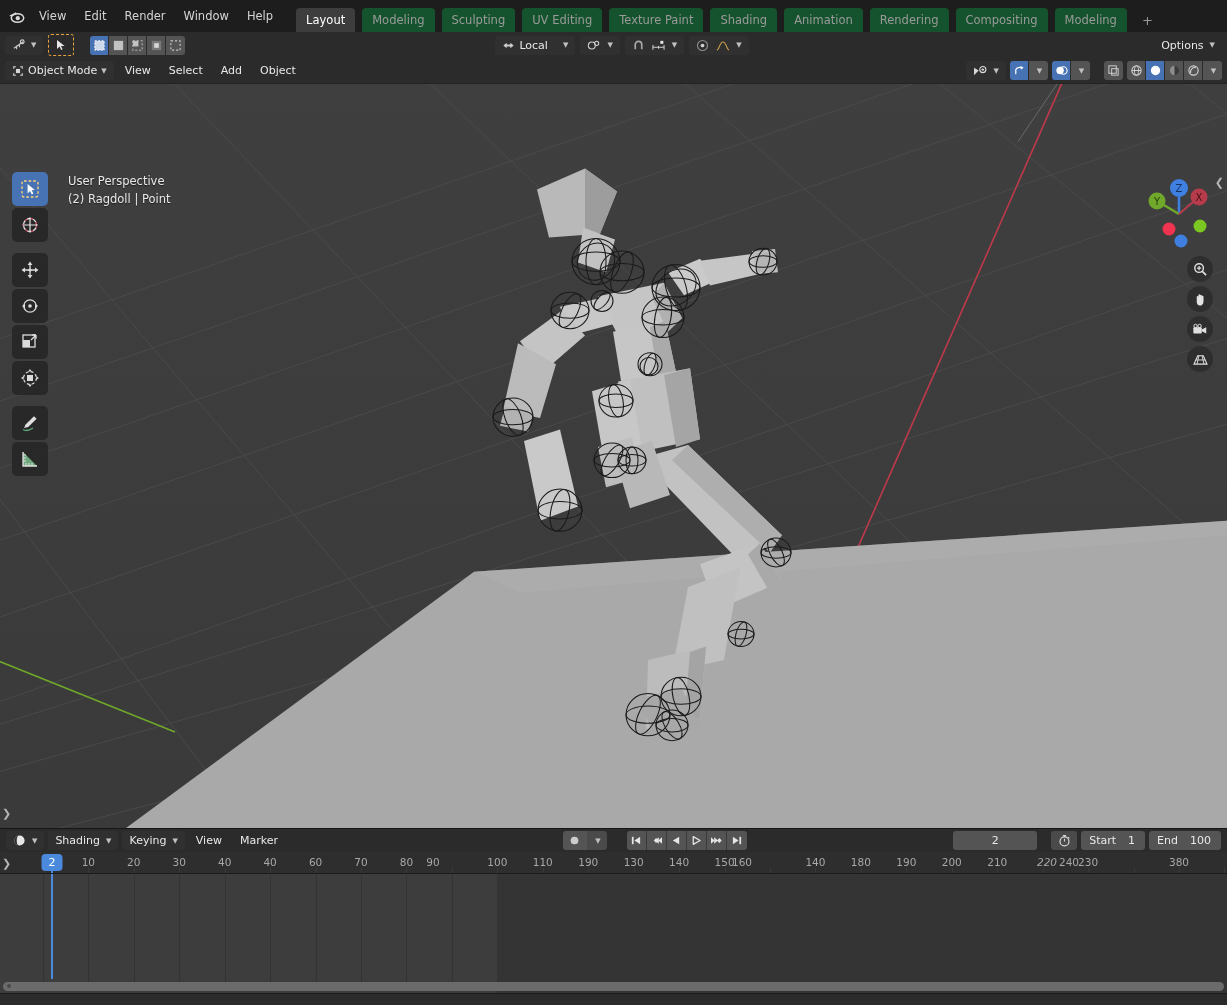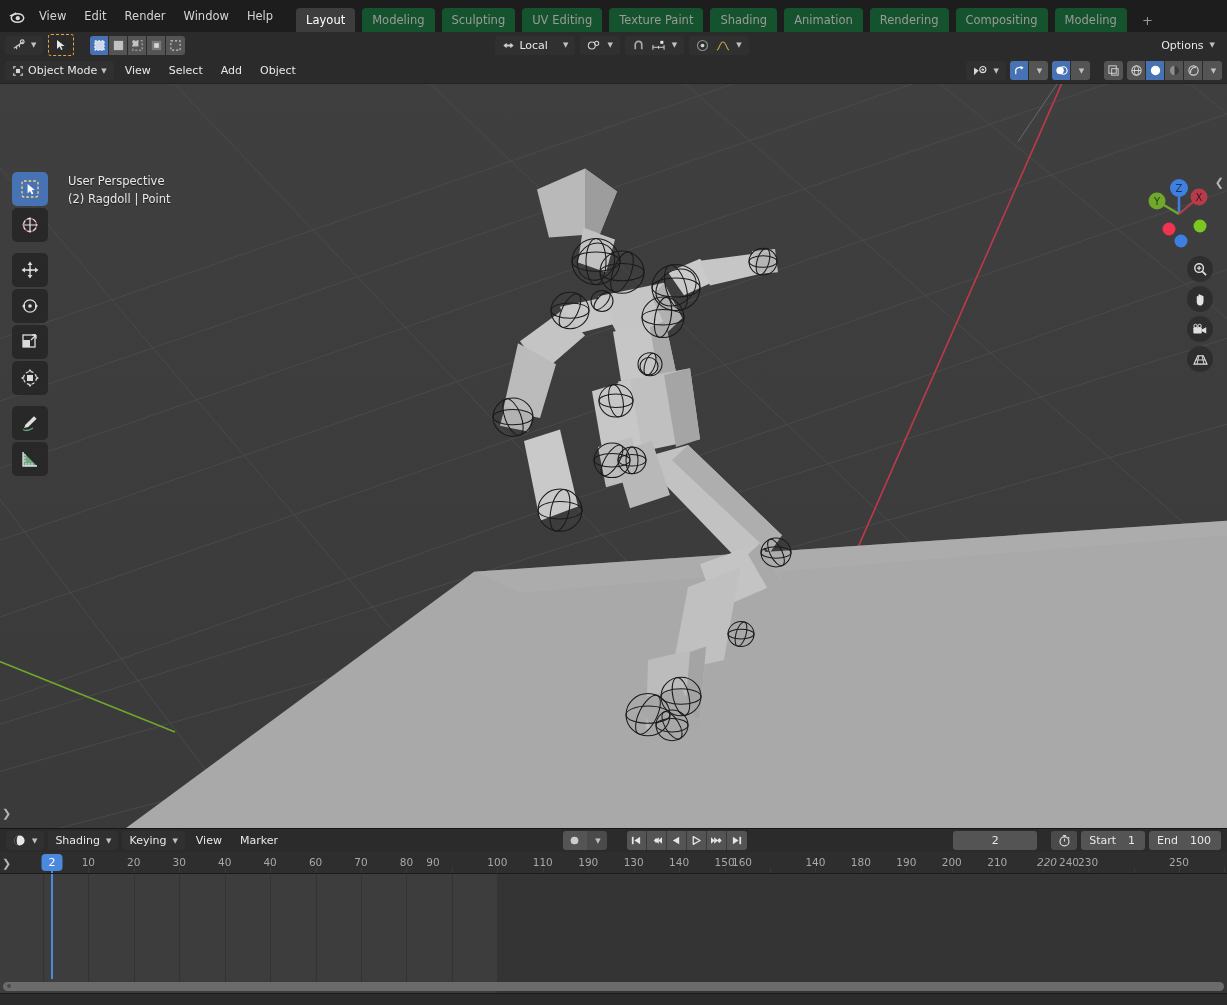--- a/index.html
+++ b/index.html
@@ -843,21 +843,21 @@
       <div class="tick-lab" style="left: 724.565px;">150</div>
       <div class="tick-lab" style="left: 742px;">160</div>
       <div class="tick-lab" style="left: 815.452px;">140</div>
       <div class="tick-lab" style="left: 860.895px;">180</div>
       <div class="tick-lab" style="left: 906.339px;">190</div>
       <div class="tick-lab" style="left: 951.782px;">200</div>
       <div class="tick-lab" style="left: 997.226px;">210</div>
       <div class="tick-lab" style="left: 1047px; font-style: italic;">220</div>
       <div class="tick-lab" style="left: 1088.11px;">230</div>
       <div class="tick-lab" style="left: 1069px;">240</div>
-      <div class="tick-lab" style="left: 1179px;">250</div>
+      <div class="tick-lab" style="left: 1179px;">380</div>
       <div class="ph-badge" style="left: 52px;">2</div>
       <div class="playhead" style="left: 51px; top: 18px;"></div>
     </div>
 
   <div class="tl-body" id="tl-body" style="height:119px">
       <div class="tl-grid" style="left: 1224.44px;"></div>
       <div class="tl-grid" style="left: 1179px;"></div>
       <div class="tl-grid" style="left: 1133.56px;"></div>
       <div class="tl-grid" style="left: 1088.11px;"></div>
       <div class="tl-grid" style="left: 1042.67px;"></div>

